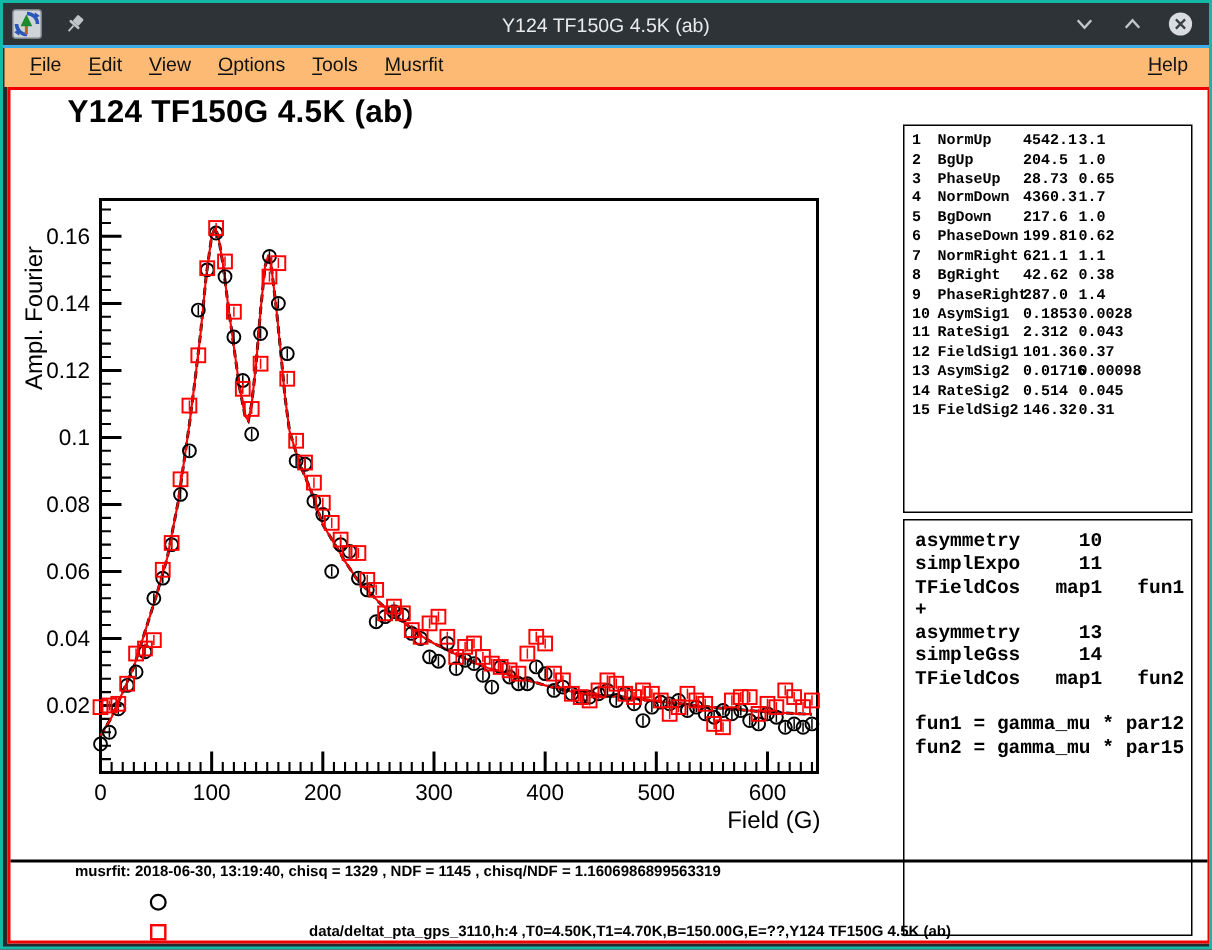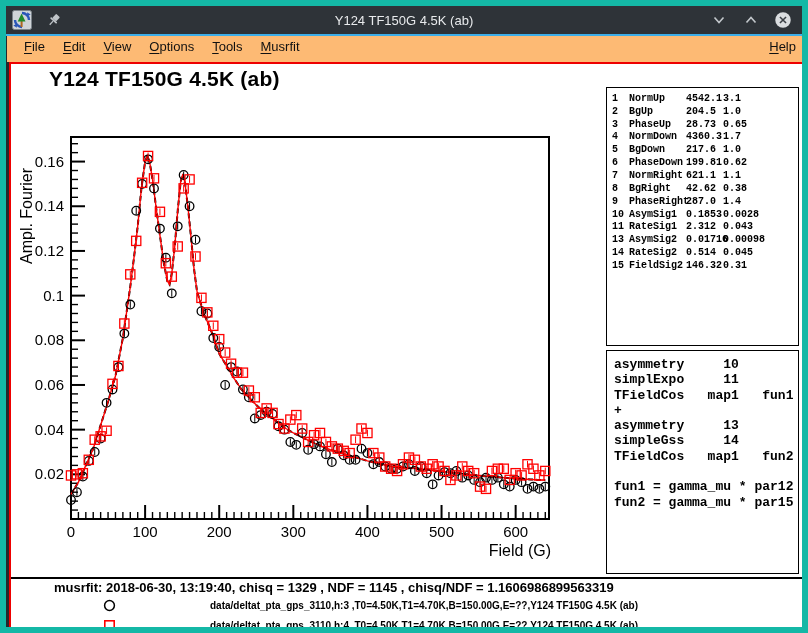--- a/index.html
+++ b/index.html
@@ -1,18 +1,18 @@
 <!DOCTYPE html>
 <html><head>
 <meta charset="utf-8">
 <style>
   html,body{margin:0;padding:0;background:#4a4f54;}
   *{box-sizing:border-box;}
   .window{position:relative;width:808px;height:633px;background:#24282c;
-          font-family:"Liberation Sans",sans-serif;overflow:hidden;border:6px solid #14b8a6;}
+          font-family:"Liberation Sans",sans-serif;overflow:hidden;border:2px solid #14b8a6;}
   
   .titlebar{position:absolute;left:0;top:0;width:100%;height:28px;background:#2e3338;
             display:flex;align-items:center;color:#eff0f1;}
   .titlebar .appicon{margin-left:6px;width:20px;height:20px;}
   .titlebar .pin{margin-left:14px;width:16px;height:16px;opacity:.9;}
   .titlebar .wtitle{position:absolute;left:0;right:0;text-align:center;font-size:13px;color:#e8eaec;}
   .titlebar .btns{margin-left:auto;display:flex;align-items:center;gap:14px;padding-right:10px;z-index:2;}
   .titlebar .tbtn{width:18px;height:18px;display:flex;align-items:center;justify-content:center;cursor:default;}
   .accent{position:absolute;left:0;top:28px;width:100%;height:2px;background:#3daee9;}
   
@@ -26,26 +26,26 @@
           border:2px solid #ee0000;}
   .plot-title{position:absolute;left:38px;top:3px;font-size:21px;font-weight:bold;color:#000;
               letter-spacing:.2px;}
   #plot{position:absolute;left:0;top:0;}
   
   .statbox{position:absolute;background:#fff;border:1px solid #000;color:#000;}
   .parambox{left:595px;top:23px;width:193px;height:259px;padding:4px 0 0 5px;}
   .paramrow{display:grid;grid-template-columns:17px 57px 37px auto;
             font:bold 10px "Liberation Mono","DejaVu Sans Mono",monospace;height:12.85px;
             white-space:nowrap;align-items:center;}
-  .theorybox{left:595px;top:286px;width:193px;height:224px;}
+  .theorybox{left:595px;top:286px;width:193px;height:278px;}
   .theorybox pre{margin:6px 0 0 7px;font:bold 13px "Liberation Mono","DejaVu Sans Mono",monospace;
                  line-height:15.3px;white-space:pre;}
   
   .sep{position:absolute;left:0;top:513px;width:798px;border-top:2px solid #000;}
-  .status{position:absolute;left:43px;top:516px;font-weight:bold;font-size:13px;color:#000;white-space:nowrap;}
+  .status{position:absolute;left:43px;top:516px;font-weight:bold;font-size:10px;color:#000;white-space:nowrap;}
   .lgmark{position:absolute;left:92px;width:13px;height:13px;}
   .lgtext{position:absolute;left:199px;font-weight:bold;font-size:10px;color:#000;white-space:nowrap;}
 </style>
 </head>
 <body>
 
 <div class="window">
 
   <div class="titlebar">
     <svg class="appicon" viewBox="0 0 20 20">
@@ -614,20 +614,26 @@
           <span>0.1853</span>
           <span>0.0028</span>
         </div>
         <div class="paramrow">
           <span>11</span>
           <span>RateSig1</span>
           <span>2.312</span>
           <span>0.043</span>
         </div>
         <div class="paramrow">
+          <span>12</span>
+          <span>FieldSig1</span>
+          <span>101.36</span>
+          <span>0.37</span>
+        </div>
+        <div class="paramrow">
           <span>13</span>
           <span>AsymSig2</span>
           <span>0.01716</span>
           <span>0.00098</span>
         </div>
         <div class="paramrow">
           <span>14</span>
           <span>RateSig2</span>
           <span>0.514</span>
           <span>0.045</span>
@@ -652,20 +658,19 @@
 fun1 = gamma_mu * par12
 fun2 = gamma_mu * par15</pre>
     </div>
 
     <div class="sep"></div>
     <div class="status">musrfit: 2018-06-30, 13:19:40, chisq = 1329 , NDF = 1145 , chisq/NDF = 1.1606986899563319</div>
 
     <svg class="lgmark" style="top:535px" viewBox="0 0 13 13">
       <circle cx="6.5" cy="6.5" r="4.9" fill="none" stroke="#000" stroke-width="1.5"></circle>
     </svg>
-    <div class="lgtext" style="top:536px">data/deltat_pta_gps_3110,h:3 ,T0=4.50K,T1=4.70K,B=150.00G,E=??,Y124 TF150G 4.5K (ab)</div>
 
     <svg class="lgmark" style="top:555px" viewBox="0 0 13 13">
       <rect x="1.8" y="1.8" width="9.4" height="9.4" fill="none" stroke="#ff0000" stroke-width="1.6"></rect>
     </svg>
     <div class="lgtext" style="top:556px">data/deltat_pta_gps_3110,h:4 ,T0=4.50K,T1=4.70K,B=150.00G,E=??,Y124 TF150G 4.5K (ab)</div>
   </div>
 </div>
 
 </body></html>

